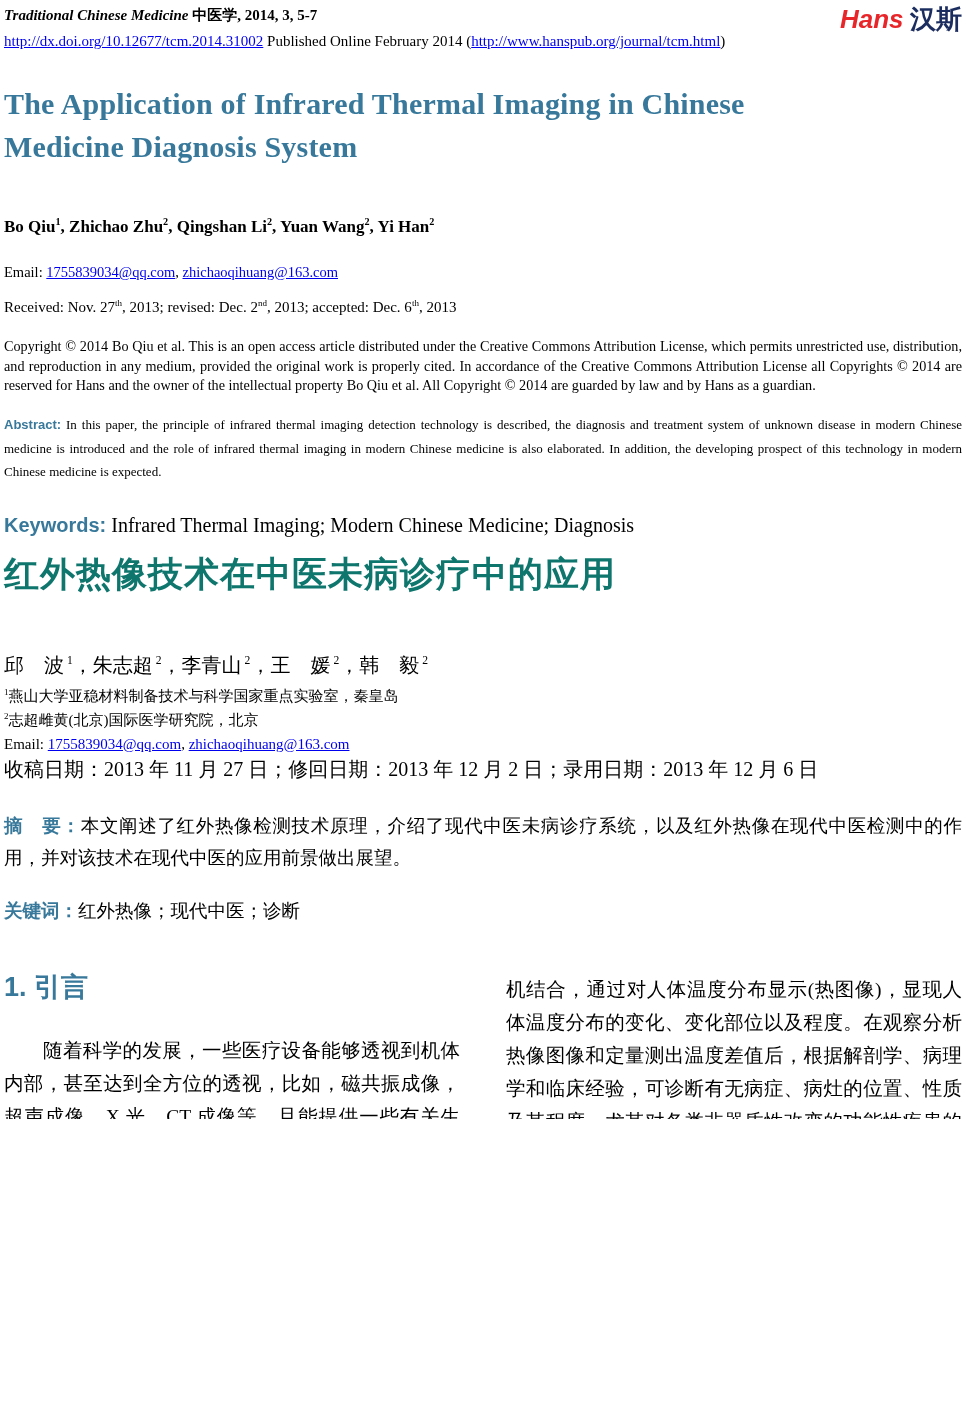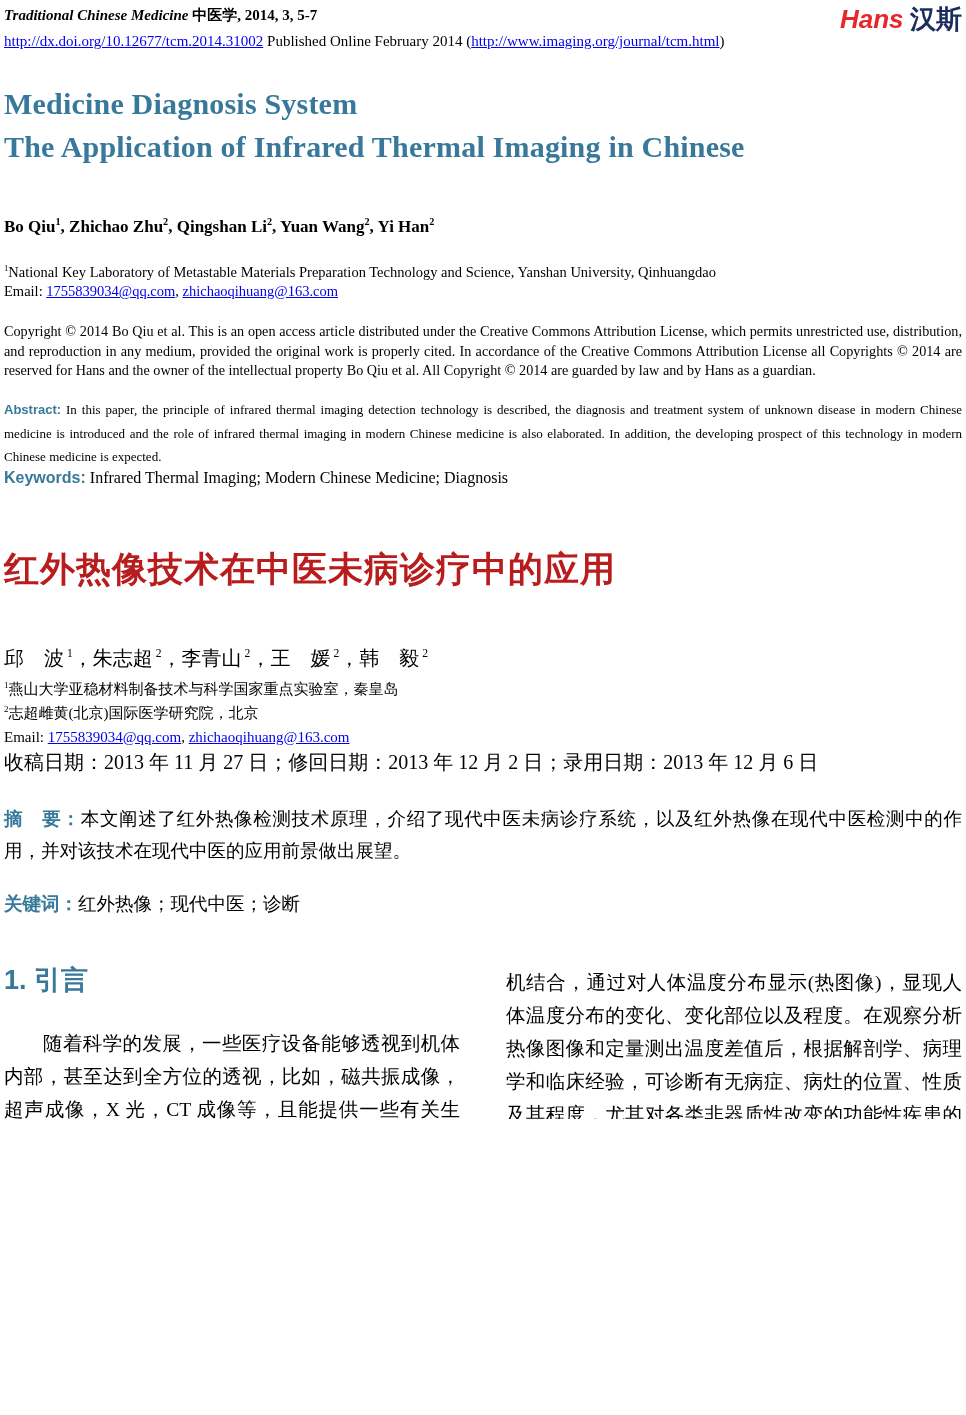--- a/index.html
+++ b/index.html
@@ -39,28 +39,28 @@
   }
   .authors-en { margin-top: 49px; font-weight: bold; font-size: 17px; }
   .affils-en { margin-top: 26px; font-size: 14.5px; line-height: 19px; }
   .received { margin-top: 17px; font-size: 15px; }
   .copyright {
     margin-top: 21px; font-size: 14.2px; line-height: 19.7px;
     text-align: justify;
   }
   .abstract-en { margin-top: 17px; font-size: 13px; line-height: 23.5px; text-align: justify; }
   .lbl-teal { color: #38799B; font-weight: bold; font-family: "Liberation Sans", sans-serif; }
-  .keywords-en { font-size: 16px; }
+  .keywords-en { margin-top: 30px; font-size: 20px; }
 
   
   .title-zh {
-    margin-top: 63px;
-    color: #b91c1c;
+    margin-top: 20px;
+    color: #0f766e;
     font-weight: bold;
-    font-family: Liberation Serif, serif;
+    font-family: Liberation Mono, monospace;
     font-size: 35px;
     line-height: 40px;
     letter-spacing: 1px;
   }
   .authors-zh { margin-top: 55px; font-size: 20px; }
   .authors-zh sup { font-size: 58%; margin-left: 3px; }
   .affils-zh { margin-top: 5px; font-size: 15px; line-height: 24px; }
   .email-zh { font-size: 15px; line-height: 24px; }
   .dates-zh { font-size: 20px; }
   .abstract-zh { margin-top: 27px; font-size: 18.5px; line-height: 32px; text-align: justify; }
@@ -99,43 +99,45 @@
 <body>
 
 <div class="page">
 
   <div class="hdr">
     <div class="hdr-left">
       <div>
         <span class="jtitle-en">Traditional Chinese Medicine</span><span class="jtitle-zh"> 中医学, 2014, 3, 5-7</span>
       </div>
       <div class="hdr-line2">
-        <a class="link">http://dx.doi.org/10.12677/tcm.2014.31002</a><span>    Published Online February 2014 (</span><a class="link">http://www.imaging.org/journal/tcm.html</a><span>)</span>
+        <a class="link">http://dx.doi.org/10.12677/tcm.2014.31002</a><span>    Published Online February 2014 (</span><a class="link">http://www.hanspub.org/journal/tcm.html</a><span>)</span>
       </div>
     </div>
     <div class="logo">
       <span class="logo-hans">Hans</span>
       <span class="logo-hanzi">汉斯</span>
     </div>
   </div>
 
   <h1 class="title-en">
+    <div>The Application of Infrared Thermal Imaging in Chinese</div>
     <div>Medicine Diagnosis System</div>
-    <div>The Application of Infrared Thermal Imaging in Chinese</div>
   </h1>
 
   <div class="authors-en">
     <span><span>Bo Qiu</span><sup>1</sup><span>, </span></span><span><span>Zhichao Zhu</span><sup>2</sup><span>, </span></span><span><span>Qingshan Li</span><sup>2</sup><span>, </span></span><span><span>Yuan Wang</span><sup>2</sup><span>, </span></span><span><span>Yi Han</span><sup>2</sup></span>
   </div>
 
   <div class="affils-en">
-    <div><sup>1</sup><span>National Key Laboratory of Metastable Materials Preparation Technology and Science, Yanshan University, Qinhuangdao</span></div>
     <div><span>Email: </span><a class="link">1755839034@qq.com</a><span>, </span><a class="link">zhichaoqihuang@163.com</a></div>
   </div>
 
+  <div class="received">
+    <span>Received: Nov. 27</span><sup>th</sup><span>, 2013; revised: Dec. 2</span><sup>nd</sup><span>, 2013; accepted: Dec. 6</span><sup>th</sup><span>, 2013</span>
+  </div>
 
   <div class="copyright">Copyright © 2014 Bo Qiu et al. This is an open access article distributed under the Creative Commons Attribution License, which permits unrestricted use, distribution, and reproduction in any medium, provided the original work is properly cited. In accordance of the Creative Commons Attribution License all Copyrights © 2014 are reserved for Hans and the owner of the intellectual property Bo Qiu et al. All Copyright © 2014 are guarded by law and by Hans as a guardian.</div>
 
   <div class="abstract-en">
     <span class="lbl-teal">Abstract:</span><span> In this paper, the principle of infrared thermal imaging detection technology is described, the diagnosis and treatment system of unknown disease in modern Chinese medicine is introduced and the role of infrared thermal imaging in modern Chinese medicine is also elaborated. In addition, the developing prospect of this technology in modern Chinese medicine is expected.</span>
   </div>
 
   <div class="keywords-en">
     <span class="lbl-teal">Keywords:</span><span> Infrared Thermal Imaging; Modern Chinese Medicine; Diagnosis</span>
   </div>

